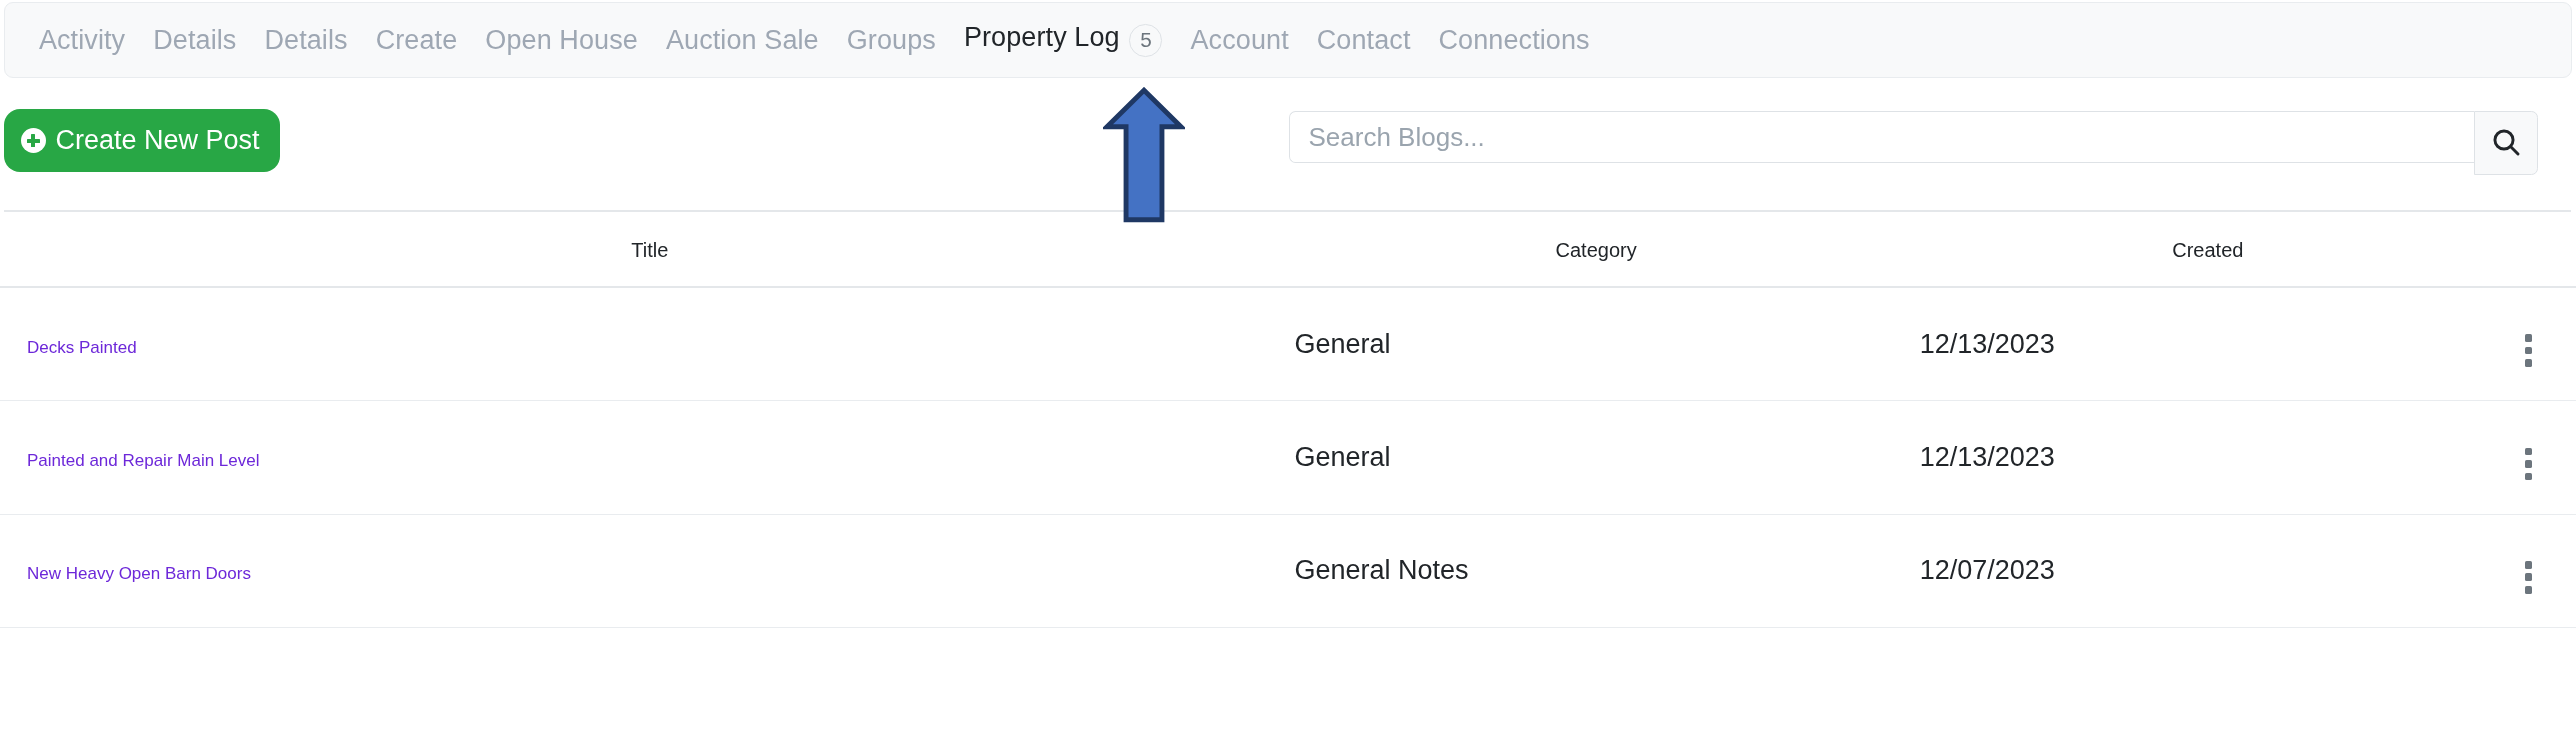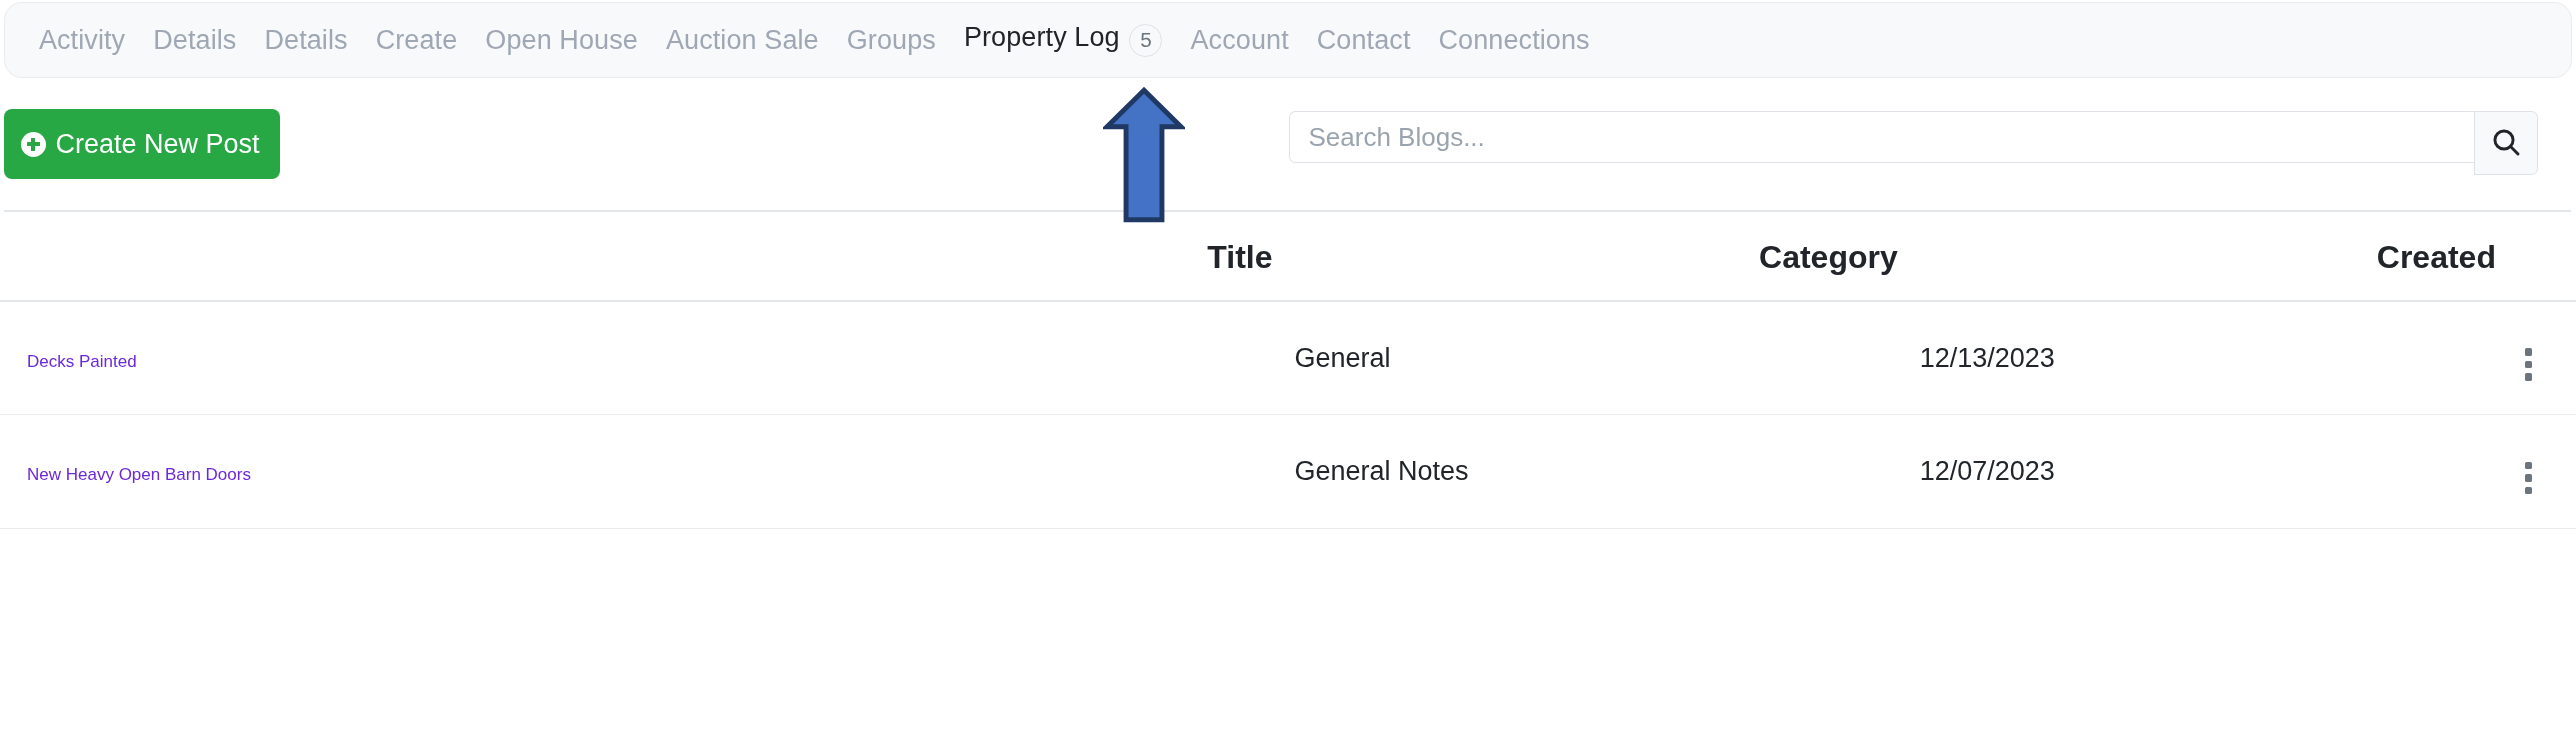--- a/index.html
+++ b/index.html
@@ -20,21 +20,21 @@
 
   
   .nav-bar {
     position: absolute;
     left: 4.3px;
     top: 2.2px;
     width: 2568px;
     height: 76px;
     background: #f8f9fa;
     border: 1.6px solid #e9ecef;
-    border-radius: 18px;
+    border-radius: 9px;
     display: flex;
     align-items: center;
     padding-left: 19.6px;
     gap: 0px;
   }
   .nav-item {
     font-size: 27px;
     line-height: 1;
     color: #9ea7b3;
     padding: 0 14px;
@@ -68,24 +68,24 @@
     position: absolute;
     left: 0;
     top: 101px;
     width: 2576px;
     height: 87px;
   }
   .btn-create {
     position: absolute;
     left: 4.3px;
     top: 8.2px;
-    height: 70px;
+    height: 63px;
     background: #28a745;
     border: none;
-    border-radius: 8px;
+    border-radius: 16px;
     color: #ffffff;
     font-family: "Liberation Sans", sans-serif;
     font-size: 27px;
     padding: 0 20.7px 0 16.3px;
     display: flex;
     align-items: center;
     gap: 9.8px;
     cursor: pointer;
     white-space: nowrap;
   }
@@ -164,23 +164,23 @@
     width: 2576px;
     border-collapse: collapse;
     table-layout: fixed;
   }
   .tbl col.c-title  { width: 1272px; }
   .tbl col.c-cat    { width: 625px; }
   .tbl col.c-date   { width: 598px; }
   .tbl col.c-act    { width: 80px; }
 
   .tbl th {
-    text-align: right;
-    font-size: 32px;
-    font-weight: bold;
+    text-align: center;
+    font-size: 20px;
+    font-weight: normal;
     color: #212529;
     padding: 24px 0 24px 0;
     border-bottom: 2.2px solid #e4e7ea;
     vertical-align: middle;
   }
   .tbl td {
     font-size: 27px;
     color: #212529;
     padding: 30px 0 30px 0;
     border-bottom: 1.6px solid #e9ecef;
@@ -290,20 +290,34 @@
       <td class="c-act-d">
         <span class="kebab">
             <span></span>
             <span></span>
             <span></span>
           </span>
       </td>
     </tr>
     <tr>
       <td class="c-title-d">
+        <a class="row-link" href="#">Painted and Repair Main Level</a>
+      </td>
+      <td class="c-cat-d">General</td>
+      <td class="c-date-d">12/13/2023</td>
+      <td class="c-act-d">
+        <span class="kebab">
+            <span></span>
+            <span></span>
+            <span></span>
+          </span>
+      </td>
+    </tr>
+    <tr>
+      <td class="c-title-d">
         <a class="row-link" href="#">New Heavy Open Barn Doors</a>
       </td>
       <td class="c-cat-d">General Notes</td>
       <td class="c-date-d">12/07/2023</td>
       <td class="c-act-d">
         <span class="kebab">
             <span></span>
             <span></span>
             <span></span>
           </span>

